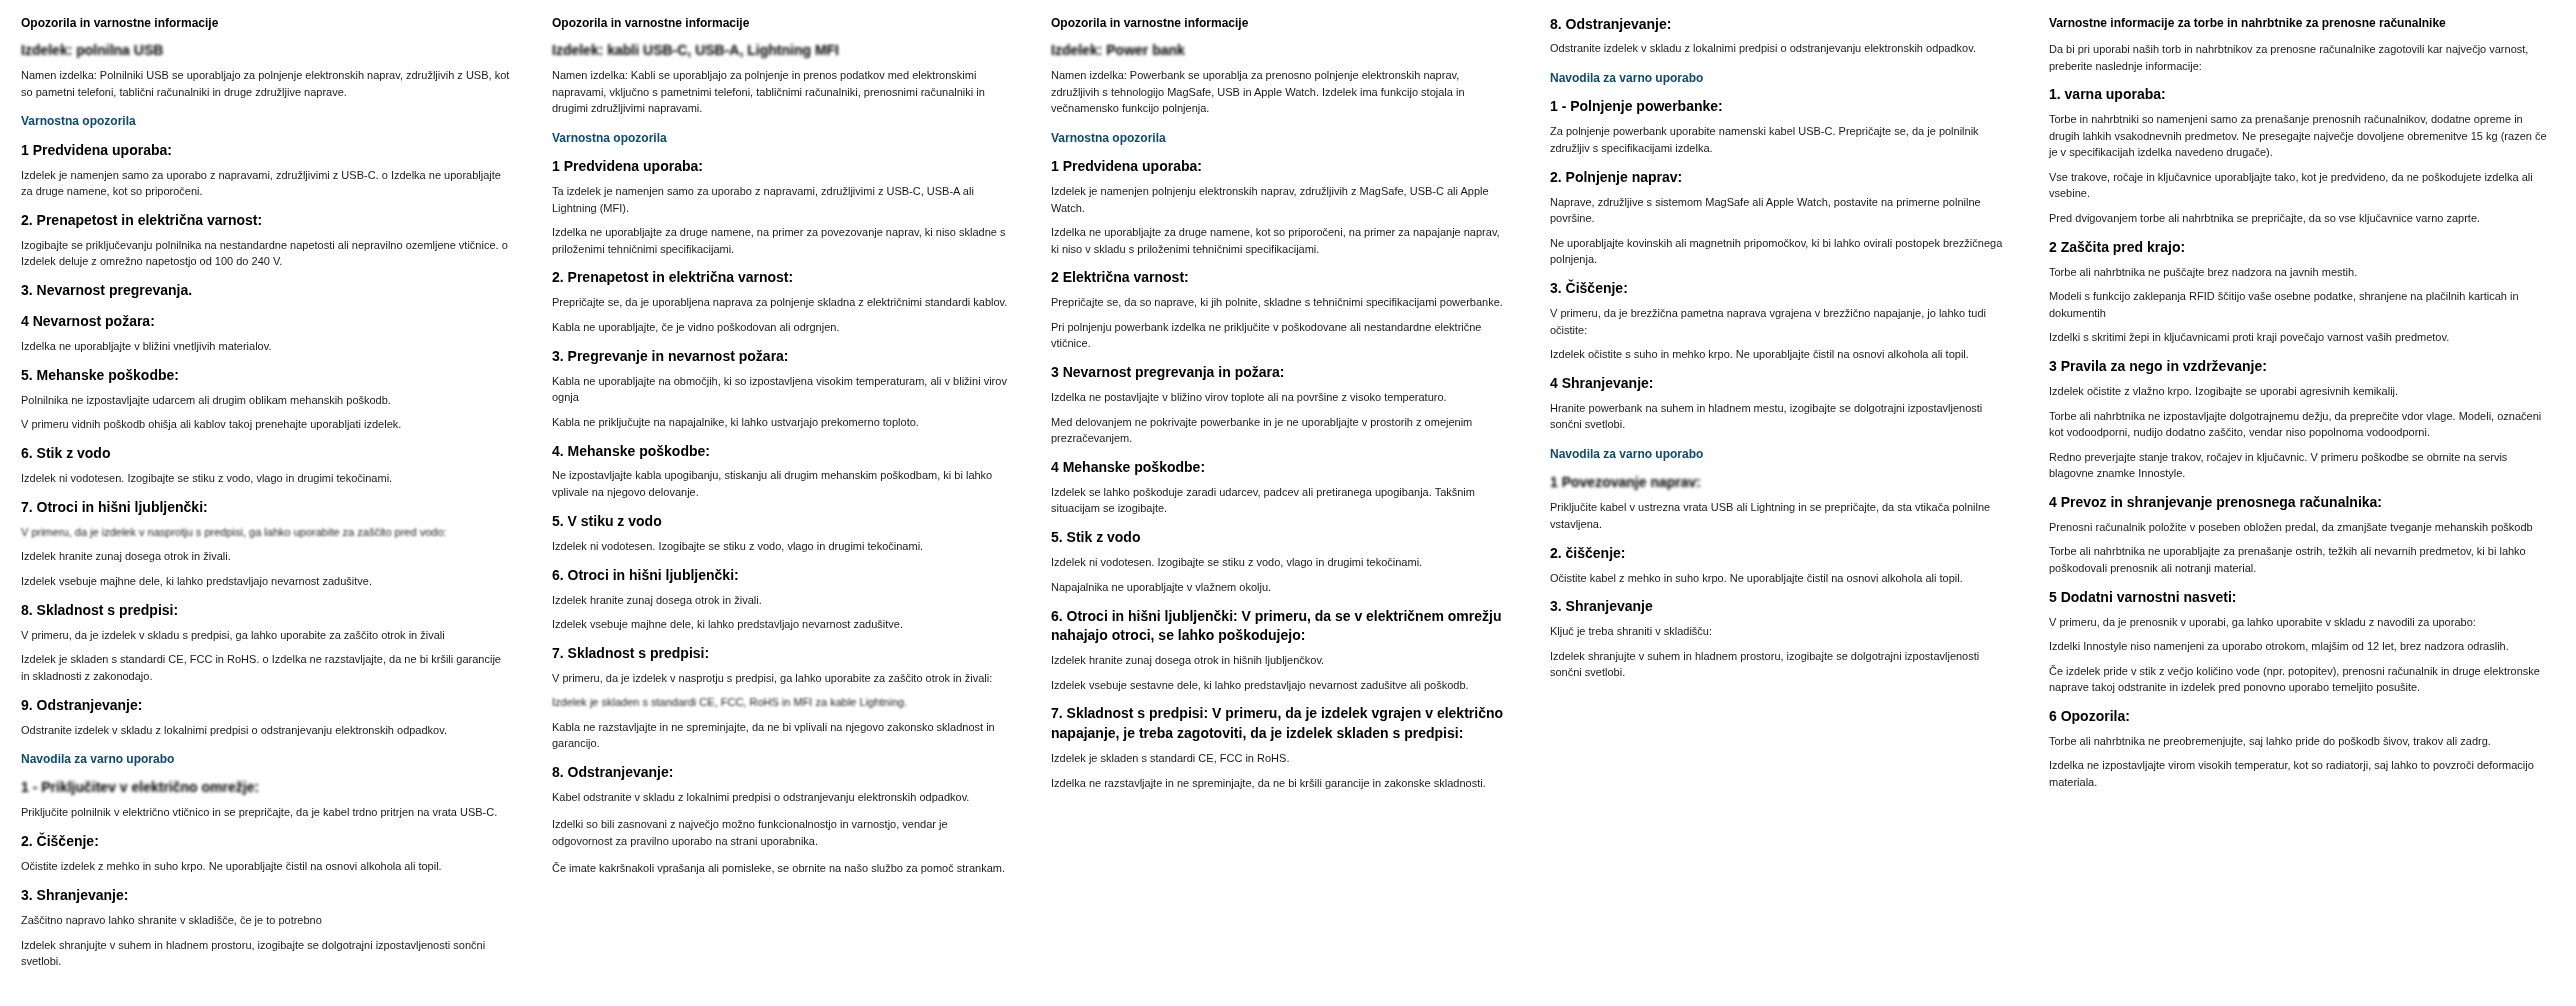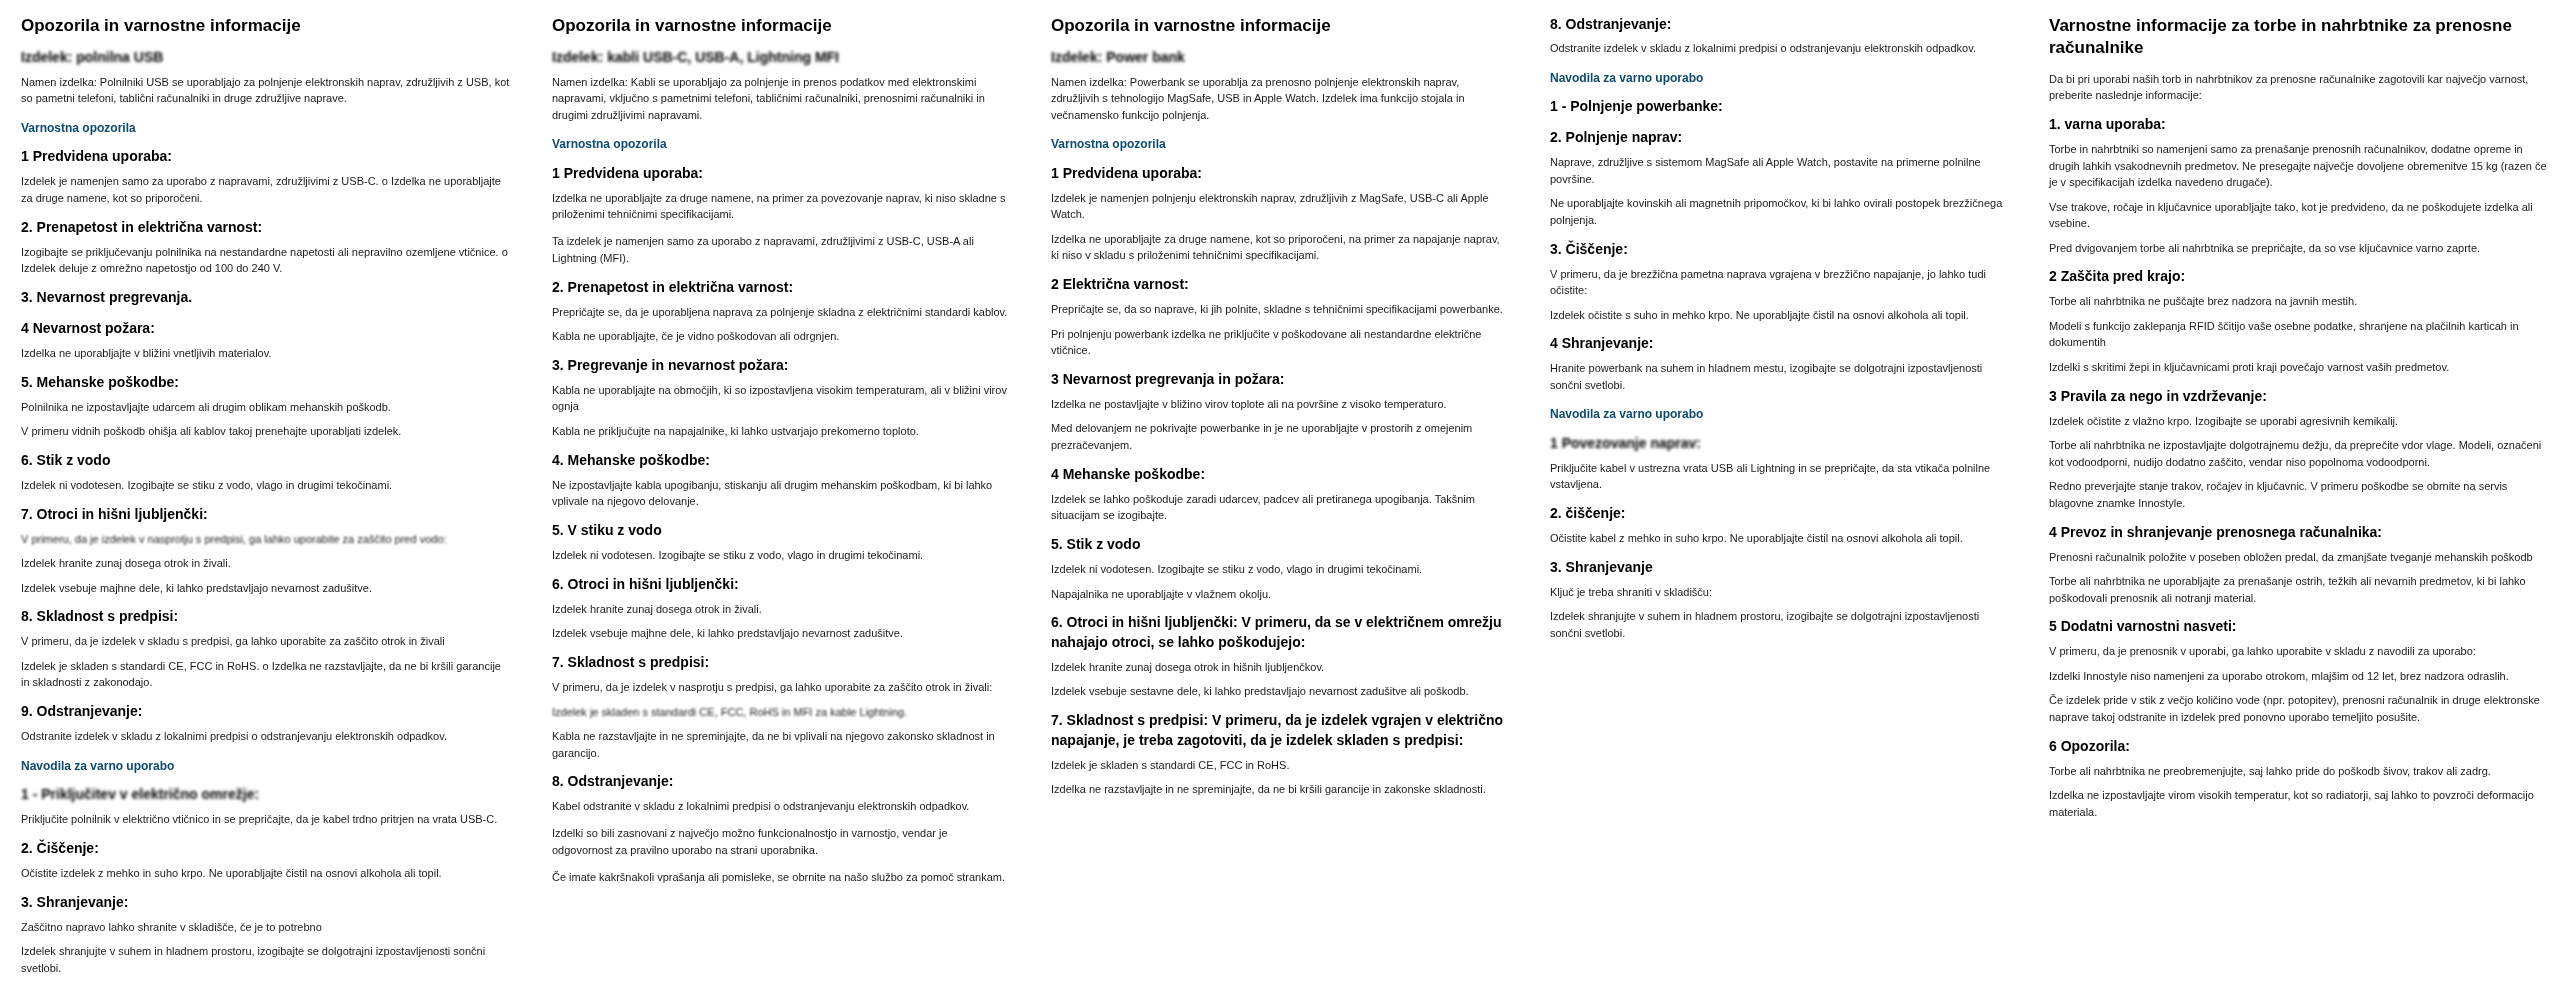--- a/index.html
+++ b/index.html
@@ -28,21 +28,21 @@
     padding: 0 21px 0 21px;
     flex: 0 0 auto;
   }
   .col-1 { width: 531px; }
   .col-2 { width: 499px; }
   .col-3 { width: 499px; }
   .col-4 { width: 499px; }
   .col-5 { width: 547px; }
 
   .h-title {
-    font-size: 17px;
+    font-size: 12px;
     font-weight: bold;
     line-height: 1.35;
     margin: 0 0 10.5px 0;
     color: #000;
   }
   .h-sub {
     font-size: 12px;
     font-weight: bold;
     line-height: 1.35;
     margin: 13px 0 8px 0;
@@ -127,22 +127,22 @@
   </div>
 
   <div class="column col-2">
     <div class="h-title">Opozorila in varnostne informacije</div>
     <div class="h-item blurred" style="margin-top:0;">Izdelek: kabli USB-C, USB-A, Lightning MFI</div>
     <p class="para">Namen izdelka: Kabli se uporabljajo za polnjenje in prenos podatkov med elektronskimi napravami, vključno s pametnimi telefoni, tabličnimi računalniki, prenosnimi računalniki in drugimi združljivimi napravami.</p>
 
     <div class="h-sub">Varnostna opozorila</div>
 
     <div class="h-item">1 Predvidena uporaba:</div>
+    <p class="para tight">Ta izdelek je namenjen samo za uporabo z napravami, združljivimi z USB-C, USB-A ali Lightning (MFI).</p>
     <p class="para">Izdelka ne uporabljajte za druge namene, na primer za povezovanje naprav, ki niso skladne s priloženimi tehničnimi specifikacijami.</p>
-    <p class="para tight">Ta izdelek je namenjen samo za uporabo z napravami, združljivimi z USB-C, USB-A ali Lightning (MFI).</p>
 
     <div class="h-item">2. Prenapetost in električna varnost:</div>
     <p class="para tight">Prepričajte se, da je uporabljena naprava za polnjenje skladna z električnimi standardi kablov.</p>
     <p class="para">Kabla ne uporabljajte, če je vidno poškodovan ali odrgnjen.</p>
 
     <div class="h-item">3. Pregrevanje in nevarnost požara:</div>
     <p class="para tight">Kabla ne uporabljajte na območjih, ki so izpostavljena visokim temperaturam, ali v bližini virov ognja</p>
     <p class="para">Kabla ne priključujte na napajalnike, ki lahko ustvarjajo prekomerno toploto.</p>
 
     <div class="h-item">4. Mehanske poškodbe:</div>
@@ -202,20 +202,21 @@
     <p class="para">Izdelka ne razstavljajte in ne spreminjajte, da ne bi kršili garancije in zakonske skladnosti.</p>
   </div>
 
   <div class="column col-4">
     <div class="h-item" style="margin-top:0;">8. Odstranjevanje:</div>
     <p class="para">Odstranite izdelek v skladu z lokalnimi predpisi o odstranjevanju elektronskih odpadkov.</p>
 
     <div class="h-sub">Navodila za varno uporabo</div>
 
     <div class="h-item">1 - Polnjenje powerbanke:</div>
+    <p class="para">Za polnjenje powerbank uporabite namenski kabel USB-C. Prepričajte se, da je polnilnik združljiv s specifikacijami izdelka.</p>
 
     <div class="h-item">2. Polnjenje naprav:</div>
     <p class="para tight">Naprave, združljive s sistemom MagSafe ali Apple Watch, postavite na primerne polnilne površine.</p>
     <p class="para">Ne uporabljajte kovinskih ali magnetnih pripomočkov, ki bi lahko ovirali postopek brezžičnega polnjenja.</p>
 
     <div class="h-item">3. Čiščenje:</div>
     <p class="para tight">V primeru, da je brezžična pametna naprava vgrajena v brezžično napajanje, jo lahko tudi očistite:</p>
     <p class="para">Izdelek očistite s suho in mehko krpo. Ne uporabljajte čistil na osnovi alkohola ali topil.</p>
 
     <div class="h-item">4 Shranjevanje:</div>

